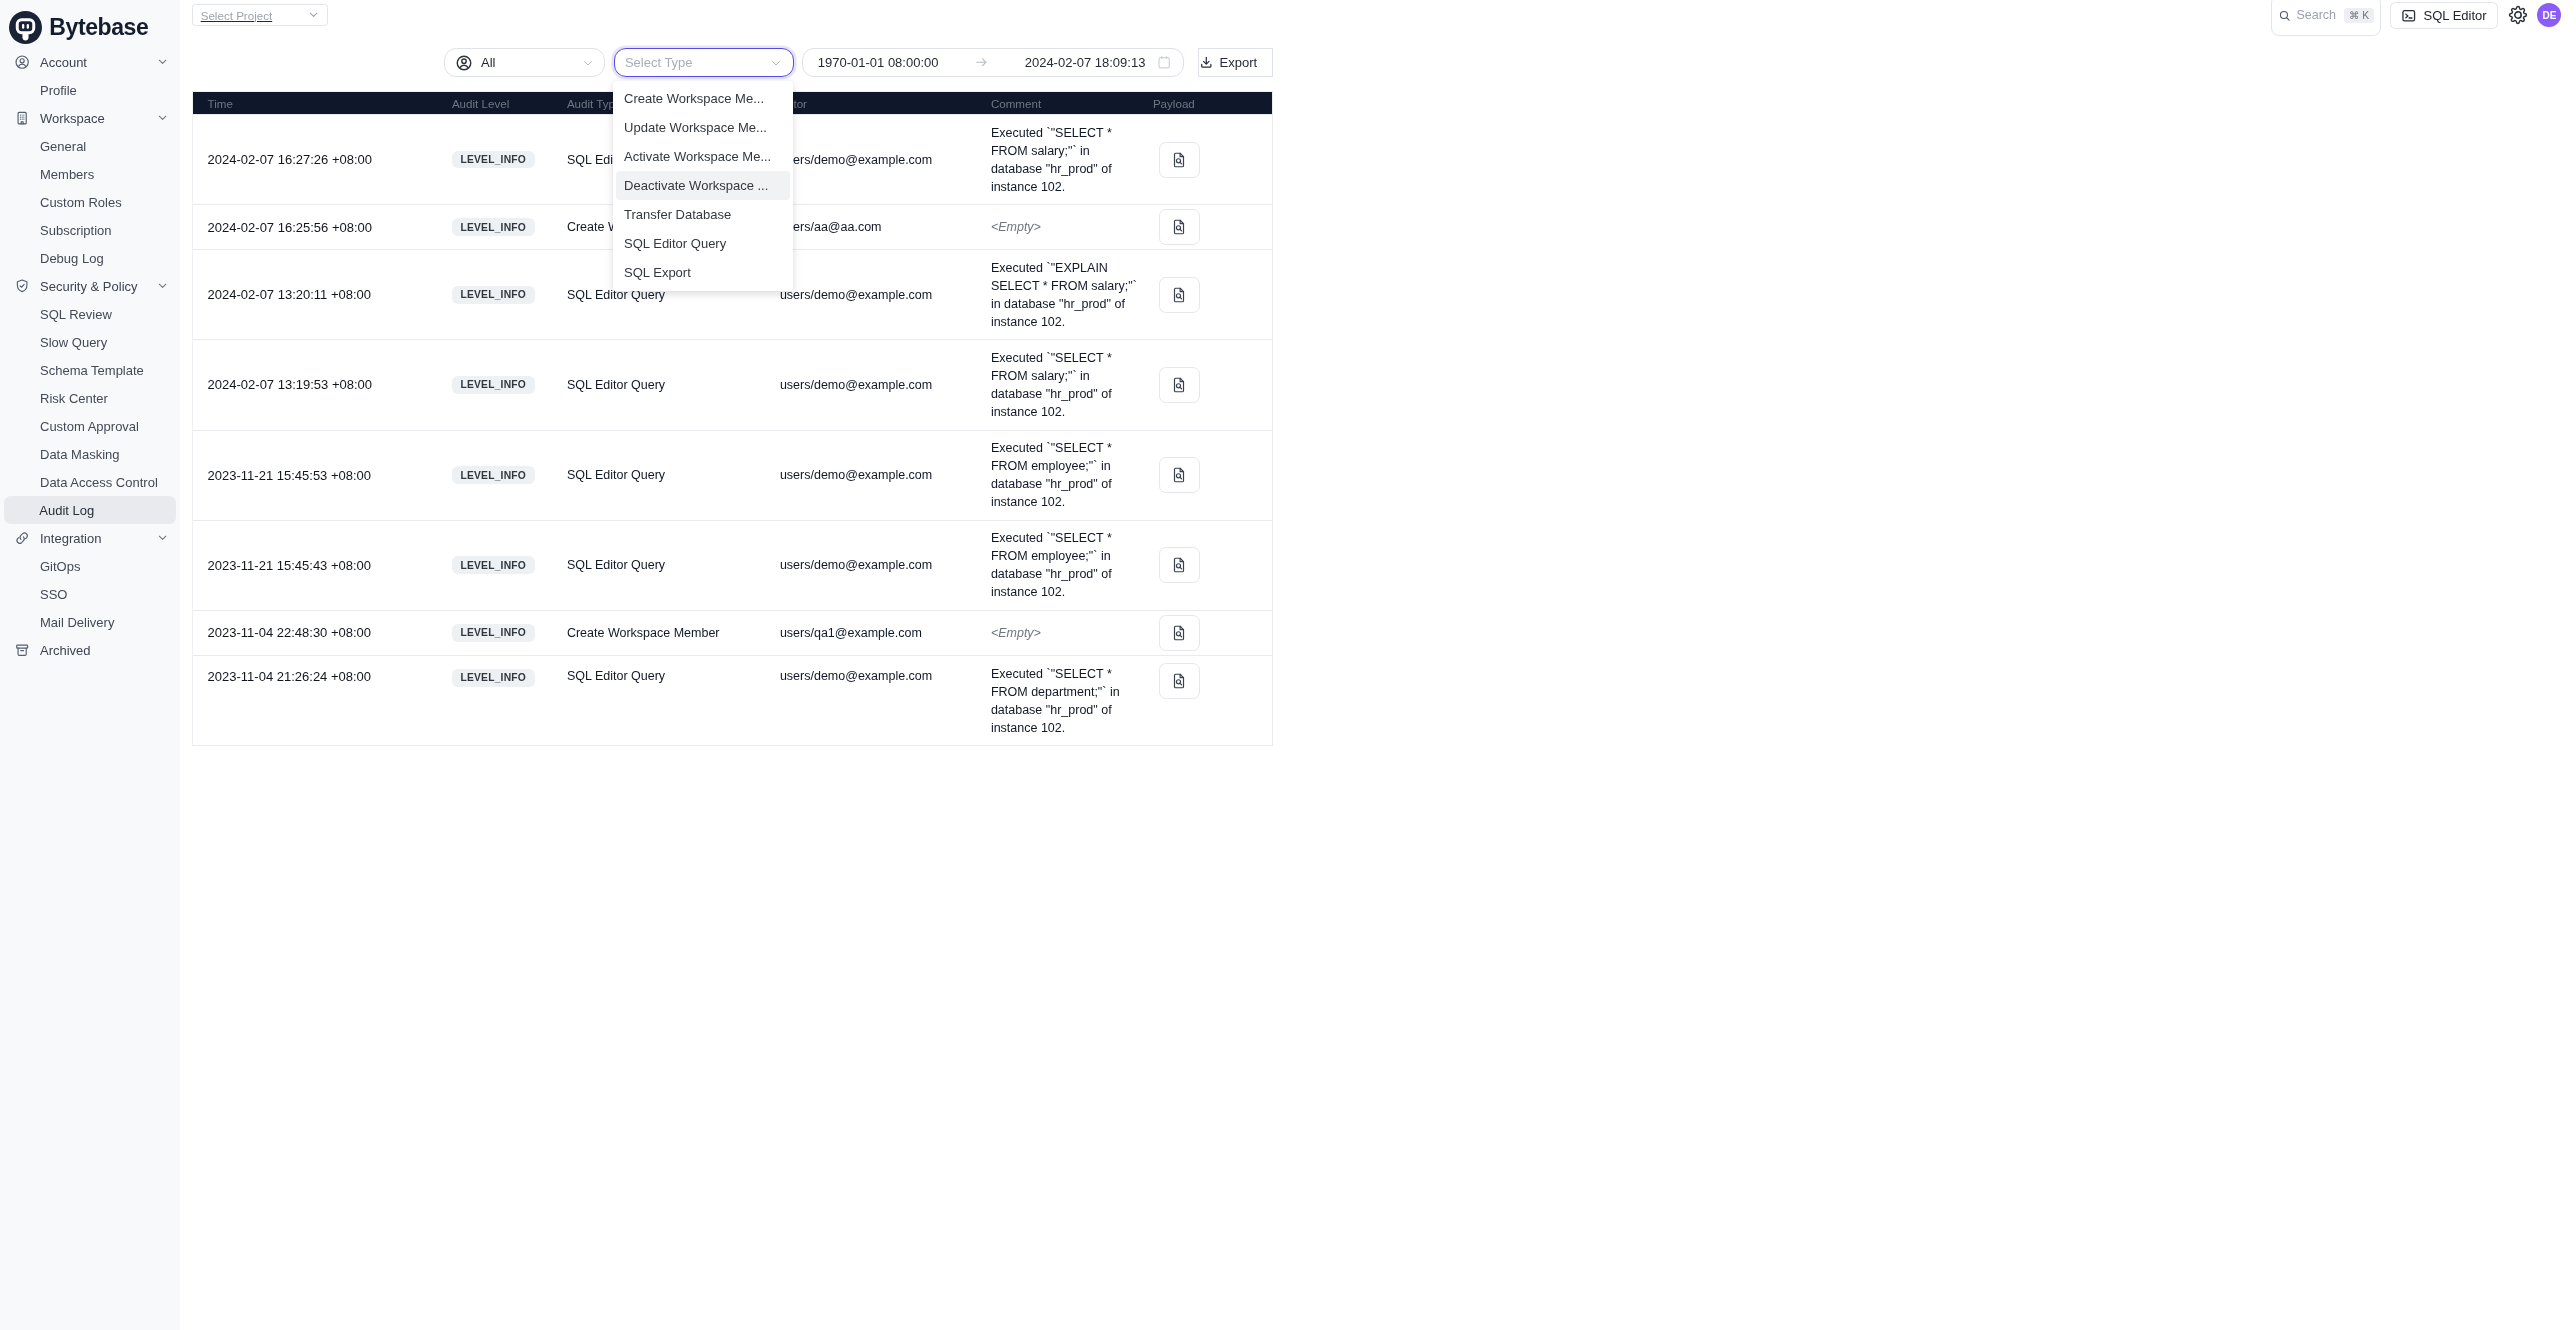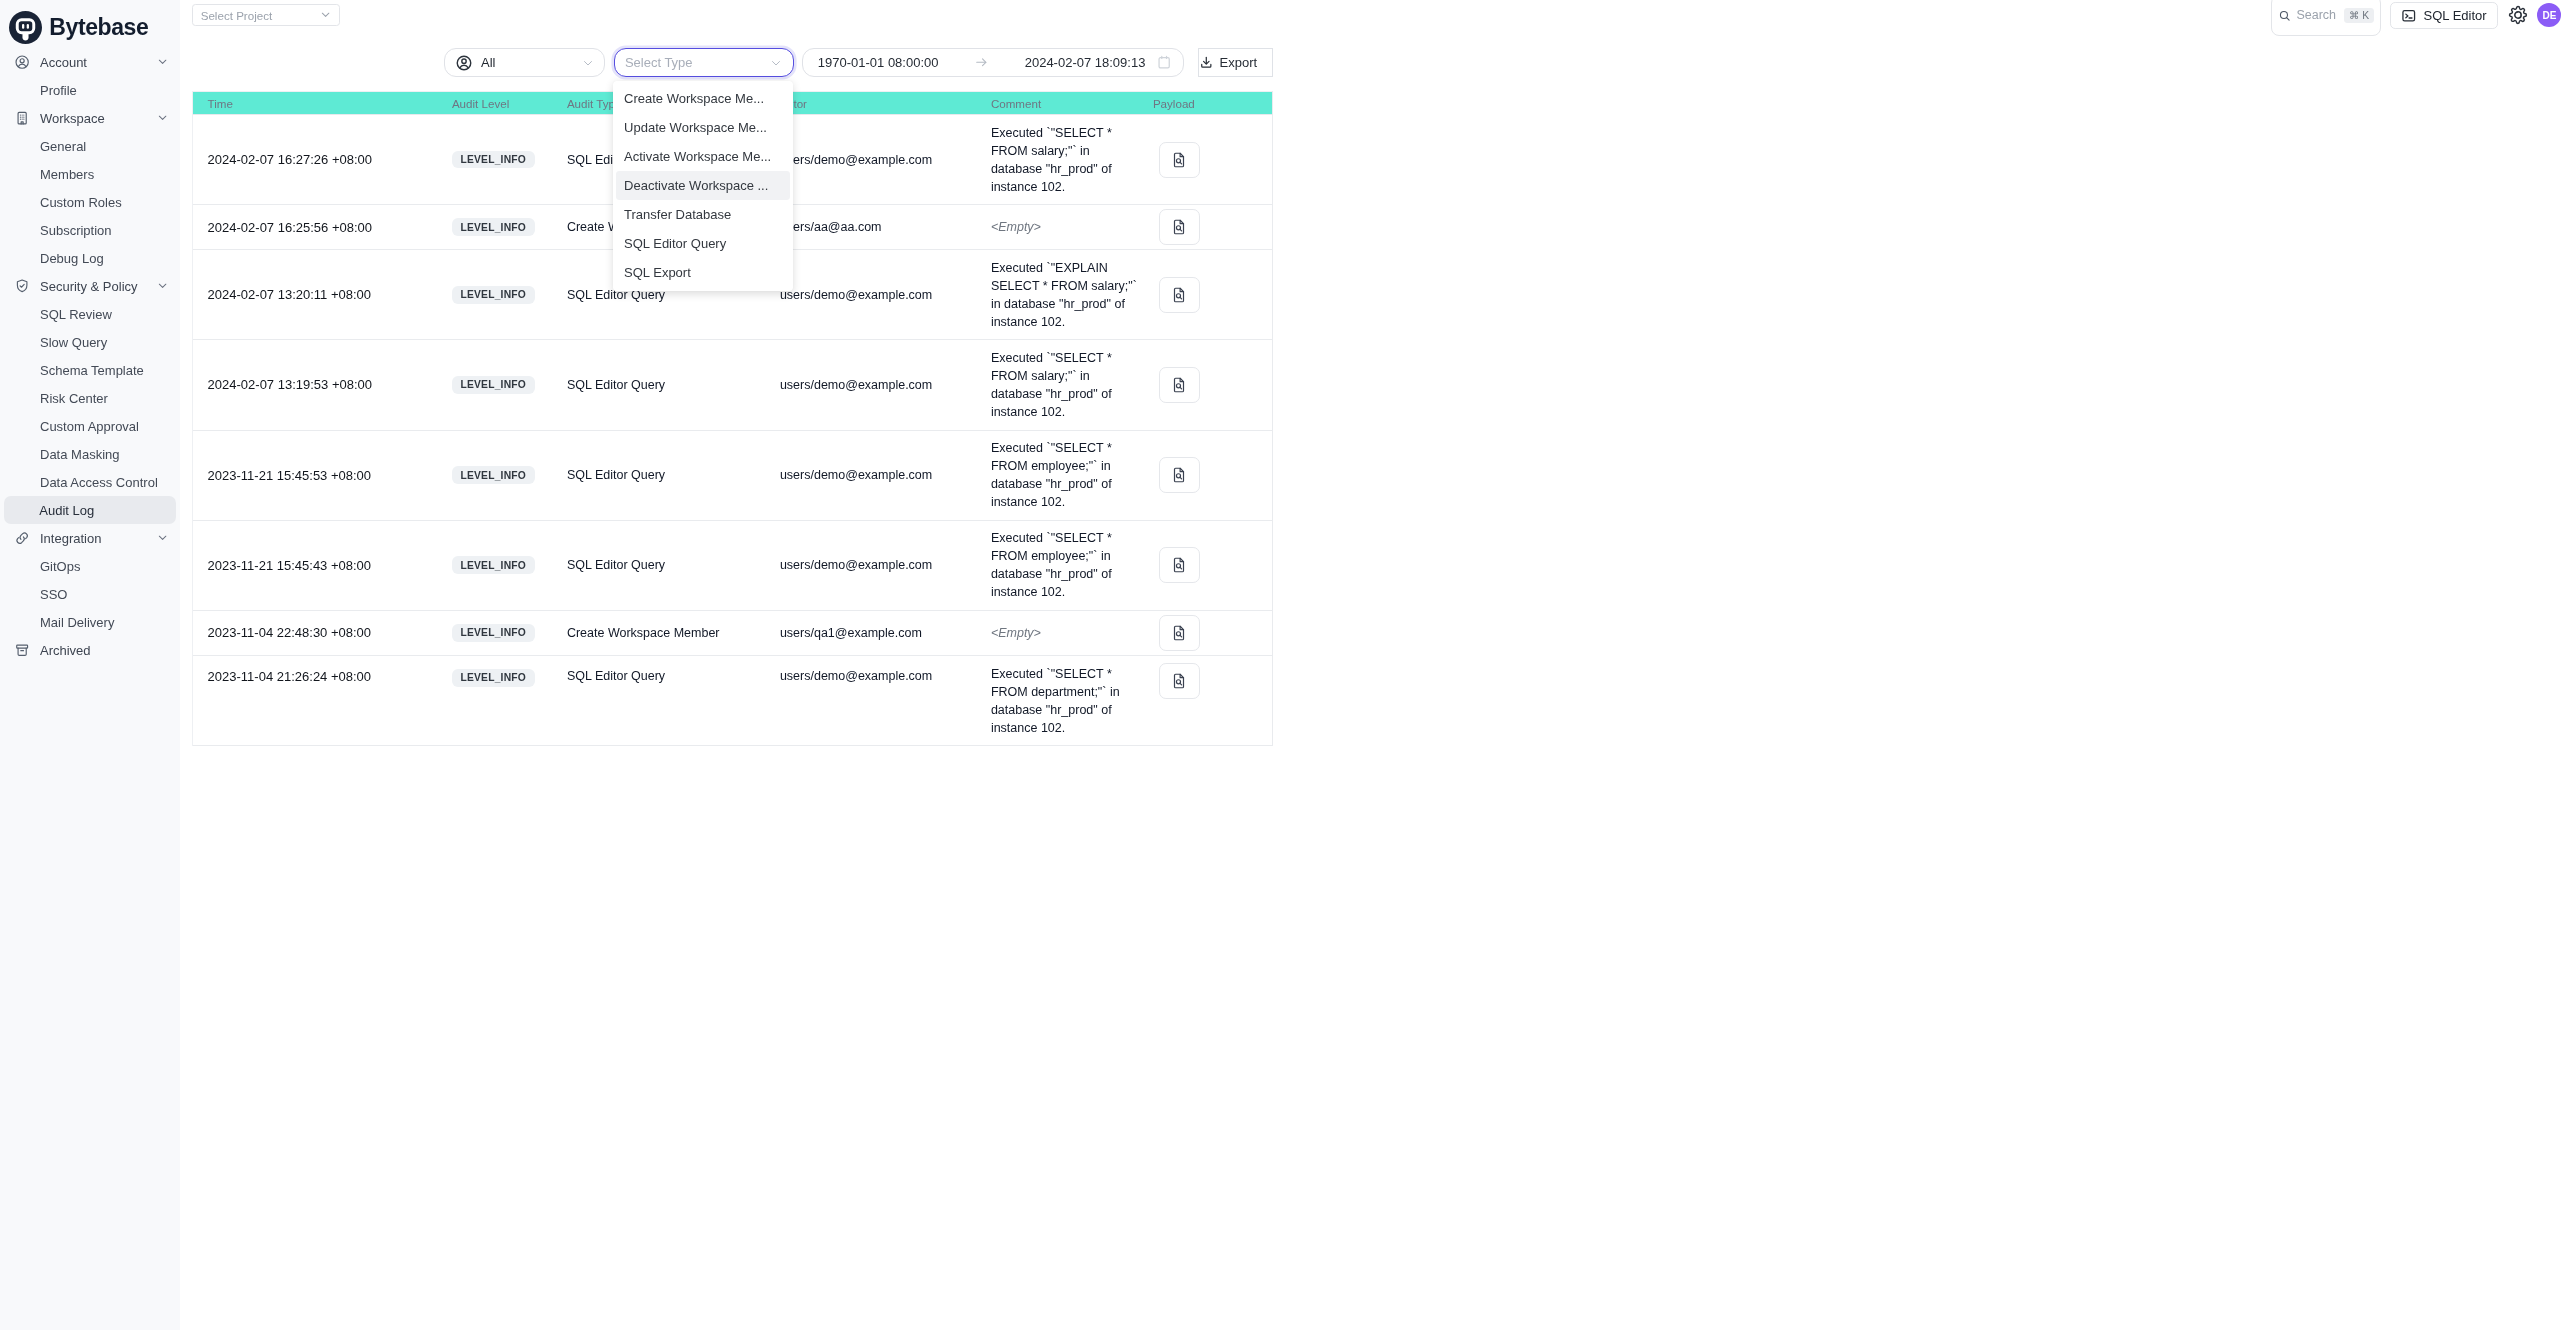--- a/index.html
+++ b/index.html
@@ -14,23 +14,23 @@
   .nav { position:absolute; top:48px; left:0; right:0; }
   .nav-item { position:relative; height:28px; display:flex; align-items:center; cursor:pointer; }
   .nav-item .nicon { position:absolute; left:13.7px; width:16.3px; height:16.3px; color:#555f6d; }
   .nav-item .nlabel { margin-left:40px; font-size:13px; color:#434a56; white-space:nowrap; }
   .nav-item.group .nlabel { font-weight:500; color:#3d4450; }
   .nav-item .chev { position:absolute; right:12px; width:11.2px; height:11.2px; color:#6b7280; }
   .nav-item.active { background:#e8eaee; border-radius:6.9px; margin:0 4.3px; }
   .nav-item.active .nlabel { margin-left:35px; color:#272e3a; font-weight:500; }
 
   
-  .project-select { position:absolute; left:192px; top:4.3px; width:148px; height:21.5px;
+  .project-select { position:absolute; left:192px; top:4.3px; width:136px; height:21.5px;
     border:0.9px solid #e3e5e9; border-radius:3.4px; background:#fff; display:flex; align-items:center;
-    padding:0 7.7px; cursor:pointer; }
+    padding:0 7.7px; cursor:pointer;text-decoration:underline; }
   .project-select .ph { font-size:11.6px; color:#9ba2ac; }
   .project-select .chev { margin-left:auto; width:11.2px; height:11.2px; color:#9ba2ac; }
 
   .top-right { position:absolute; top:1.7px; right:14.6px; height:27.5px; display:flex; align-items:center; gap:8.6px; }
   .searchbox { width:110px; height:41px; border:0.9px solid #e3e5e9; border-radius:8px; background:#fff;
     display:flex; align-items:center; padding:0 6px; gap:5.2px; cursor:text; }
   .searchbox .sph { font-size:12.5px; color:#9ba2ac; }
   .searchbox kbd { margin-left:auto; background:#edeff2; border-radius:3.4px; padding:1.7px 5.2px;
     font-family:"Liberation Sans", sans-serif; font-size:10.3px; color:#6d747e; white-space:nowrap; }
   .sqleditor-btn { height:27px; border:0.9px solid #e3e5e9; border-radius:5.2px; background:#fff;
@@ -56,21 +56,21 @@
   .ctl-dates .darrow { flex:1; display:flex; justify-content:center; color:#b4bac3; }
   .ctl-dates .cal { margin-left:10.3px; color:#cfd4da; }
   .export-btn { width:75px; margin-left:5.2px; height:29px; border:0.9px solid #dfe2e7; border-radius:0;
     background:#fff; display:flex; align-items:center; gap:6px;
     font-size:13px; color:#272d36; cursor:pointer; }
 
   
   .table { position:absolute; top:91px; left:192px; width:1081px;
     border-left:0.9px solid #eef0f3; border-right:0.9px solid #e9ebee; }
   .thead, .trow { display:grid; grid-template-columns:252px 115px 213px 211px 162px 1fr; }
-  .thead { height:24px; background:#5eead4; border-top:0.9px solid #eef0f3; border-bottom:0.9px solid #e7e9ec; }
+  .thead { height:24px; background:#0f172a; border-top:0.9px solid #eef0f3; border-bottom:0.9px solid #e7e9ec; }
   .thead .hc { display:flex; align-items:center; font-size:11.6px; font-weight:500; color:#6e7683;
     padding-left:6.9px; white-space:nowrap; }
   .thead .hc:first-child { padding-left:14.6px; }
   .trow { border-bottom:0.9px solid #e9ebee; min-height:45px; }
   .trow .c { display:flex; align-items:center; padding-left:6.9px; }
   .trow .c.time { padding-left:14.6px; font-size:13px; color:#12161d; white-space:nowrap; }
   .badge { background:#eef1f4; border-radius:6px; padding:3.4px 8.6px; font-size:10.3px; font-weight:700;
     color:#30373f; letter-spacing:0.2px; white-space:nowrap; }
   .trow .c.type, .trow .c.actor { font-size:12.5px; color:#111827; white-space:nowrap; overflow:hidden; }
   .trow .c.comment { font-size:12.5px; color:#111827; line-height:18px; padding:8.6px 5.2px 8.6px 6.9px; }

